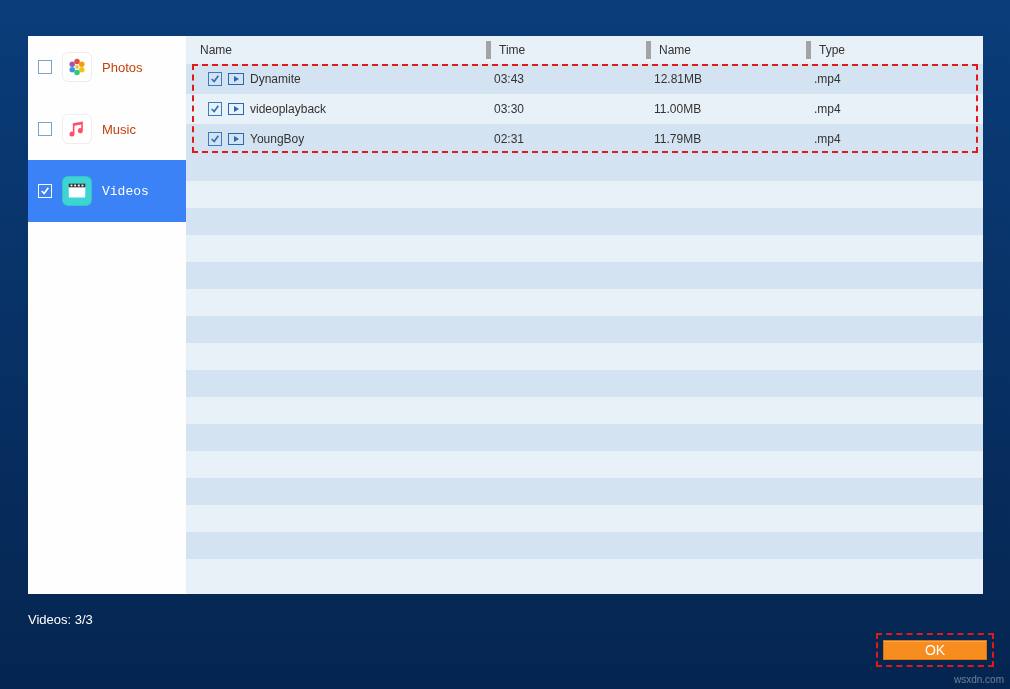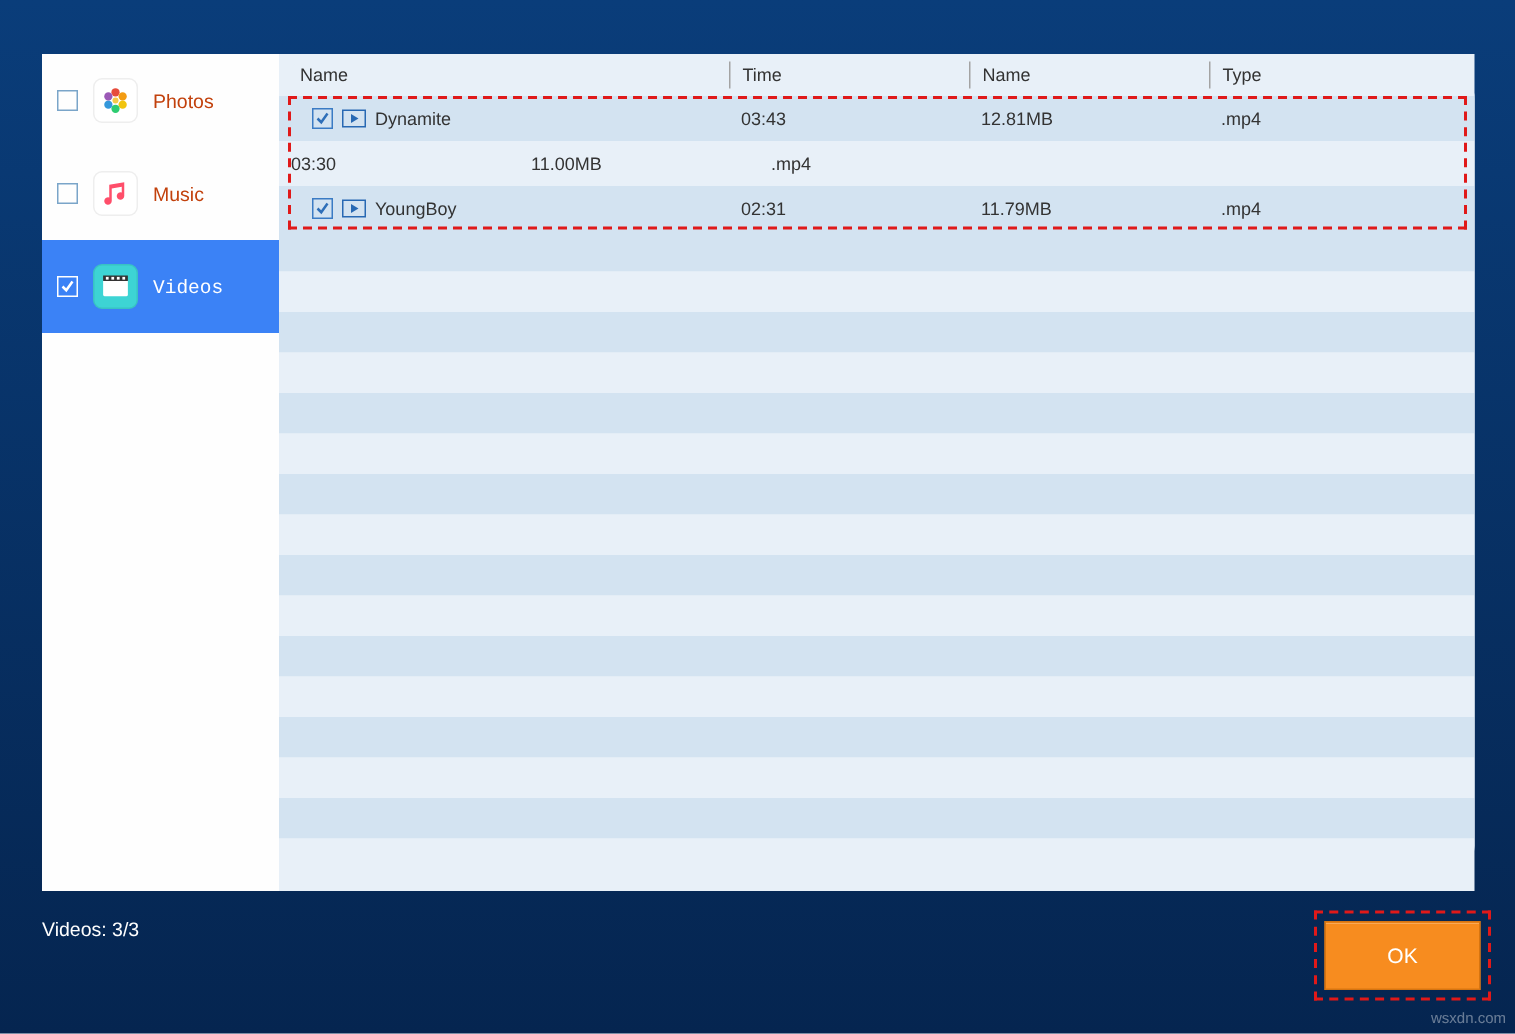--- a/index.html
+++ b/index.html
@@ -75,21 +75,21 @@
     }
     .table-header {
       display: flex;
       height: 28px;
       align-items: center;
       background: #e8f0f8;
       font-size: 12px;
       color: #333;
     }
     .table-header .hcell {
-      border-left: 1px solid #a3a3a3;
+      border-left: 5px solid #a3a3a3;
       padding-left: 8px;
       height: 18px;
       display: flex;
       align-items: center;
     }
     .table-header .hcell:first-child { border-left: none; padding-left: 14px; }
     .col-name { width: 300px; }
     .col-time { width: 160px; }
     .col-size { width: 160px; }
     .col-type { flex: 1; }
@@ -154,21 +154,21 @@
     }
     .ok-wrap {
       position: absolute;
       right: 16px;
       bottom: 22px;
       padding: 5px;
       border: 2px dashed #e01919;
     }
     .ok-button {
       width: 104px;
-      height: 46px;
+      height: 20px;
       background: #f78c1f;
       color: #fff;
       border: 1px solid #d67410;
       box-shadow: inset 0 1px 0 rgba(255,255,255,.25);
       font-size: 14px;
       cursor: pointer;
       display: flex;
       align-items: center;
       justify-content: center;
     }
@@ -258,20 +258,31 @@
             <span class="video-icon-sm"></span>
             <span>Dynamite</span>
           </div>
         </div>
         <div class="cell col-time">03:43</div>
         <div class="cell col-size">12.81MB</div>
         <div class="cell col-type">.mp4</div>
       </div>
 
       <div class="row">
+        <div class="cell col-name">
+          <div class="name-inner">
+            <span class="row-checkbox">
+                <svg width="10" height="10" viewBox="0 0 12 12">
+                  <path d="M2 6l3 3 5-7" stroke="#2f6fb8" stroke-width="2" fill="none"></path>
+                </svg>
+              </span>
+            <span class="video-icon-sm"></span>
+            <span>videoplayback</span>
+          </div>
+        </div>
         <div class="cell col-time">03:30</div>
         <div class="cell col-size">11.00MB</div>
         <div class="cell col-type">.mp4</div>
       </div>
 
       <div class="row">
         <div class="cell col-name">
           <div class="name-inner">
             <span class="row-checkbox">
                 <svg width="10" height="10" viewBox="0 0 12 12">

